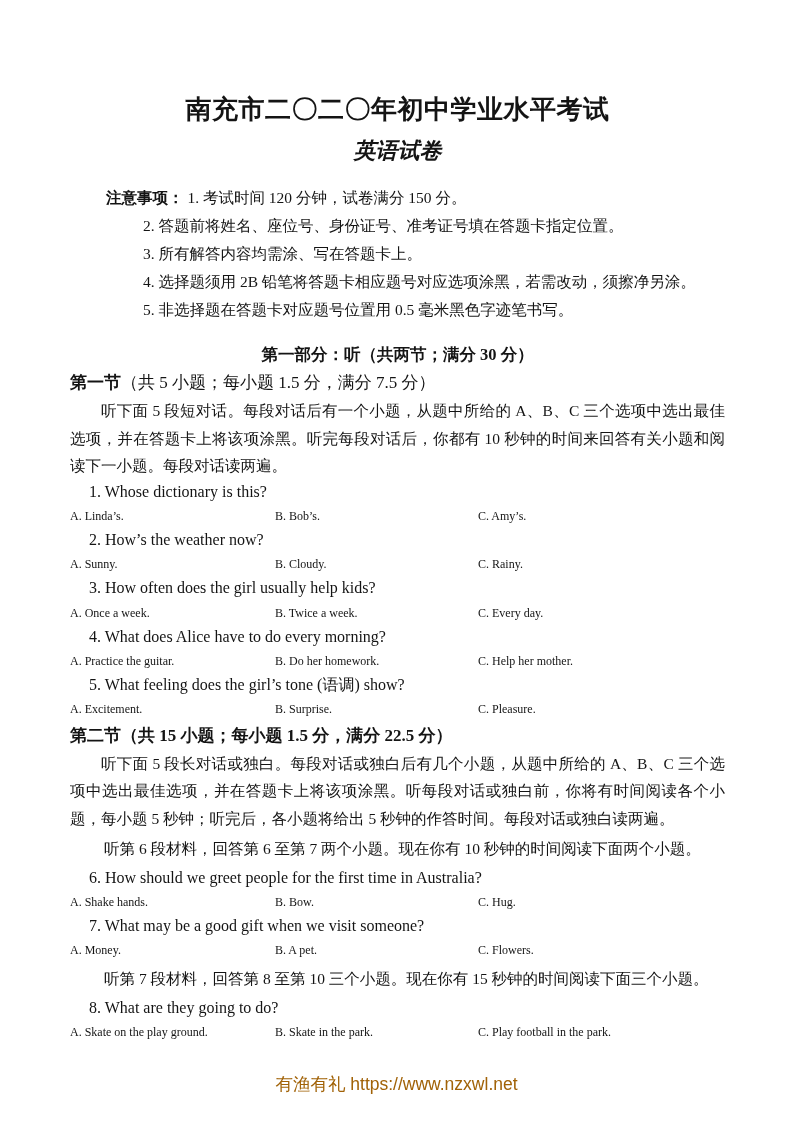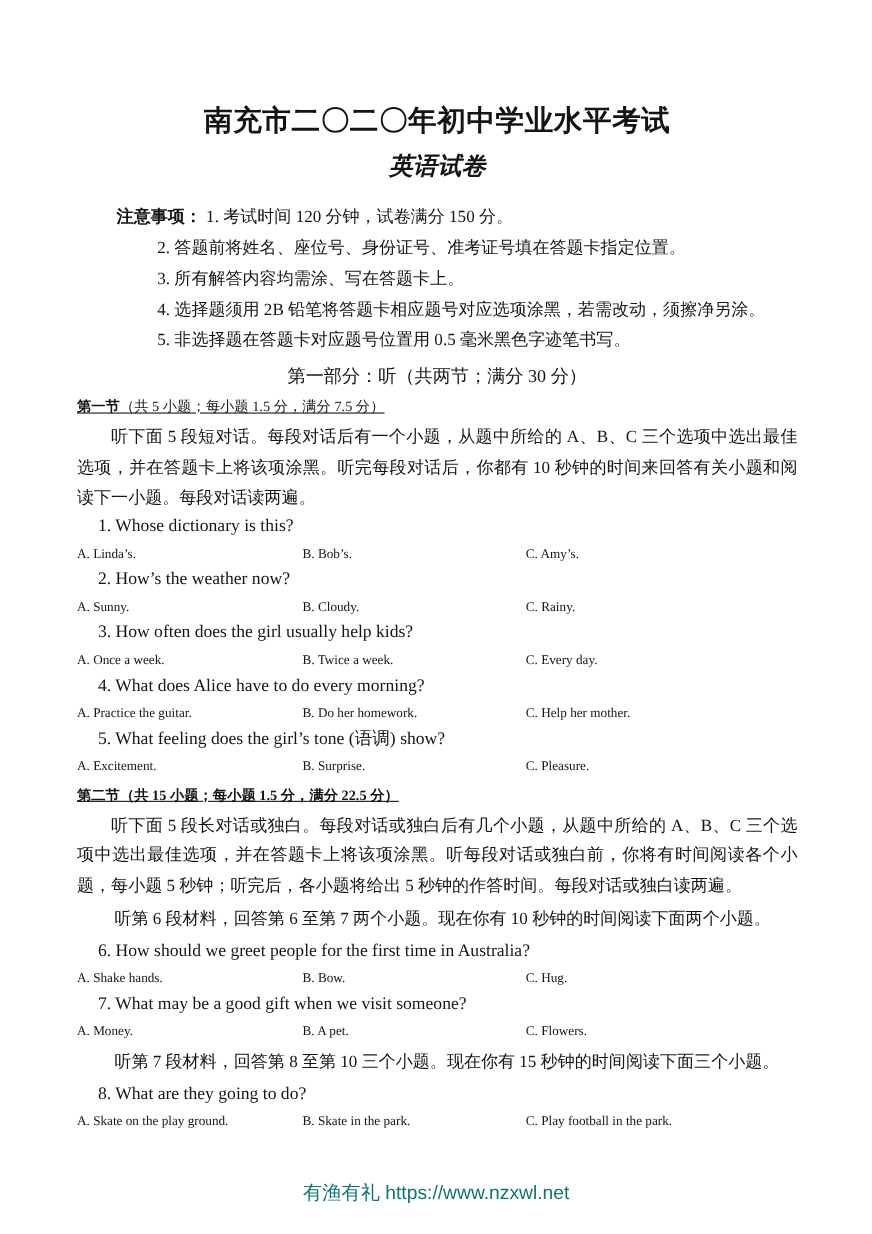--- a/index.html
+++ b/index.html
@@ -34,26 +34,26 @@
     text-align: center;
     line-height: 34px;
     font-style: italic;
   }
   .notice { margin-top: 16px; font-size: 15.5px; }
   .notice-line { line-height: 28px; margin-left: 36px; }
   .notice-label { font-weight: 700; }
   .notice-item-rest { display: block; padding-left: 73px; line-height: 28px; }
   .part-heading {
     text-align: center;
-    font-weight: 400;
+    font-weight: 700;
     font-size: 16.5px;
     line-height: 28px;
-    margin-top: 4px;
+    margin-top: 17px;
   }
-  .section-heading { font-size: 13px; line-height: 28px; text-decoration: underline; }
+  .section-heading { font-size: 17px; line-height: 28px; }
   .bold { font-weight: 700; }
   .cn-para {
     margin: 0;
     font-size: 15.5px;
     line-height: 27.5px;
     text-indent: 2em;
     text-align: justify;
   }
   .cn-note {
     margin: 3px;
@@ -65,21 +65,21 @@
   .opts { display: flex; font-size: 12px; line-height: 24.2px; }
   .opt-a { width: 205px; }
   .opt-b { width: 203px; }
   .opt-c { flex: 1; }
   .footer {
     position: absolute;
     left: 0;
     right: 0;
     bottom: 26px;
     text-align: center;
-    color: #0f766e;
+    color: #a16207;
     font-size: 17.5px;
     font-family: "Liberation Sans", "DejaVu Sans", sans-serif;
   }
 </style>
 </head>
 <body>
 
 <div class="page">
 
   <h1 class="title">南充市二〇二〇年初中学业水平考试</h1>

